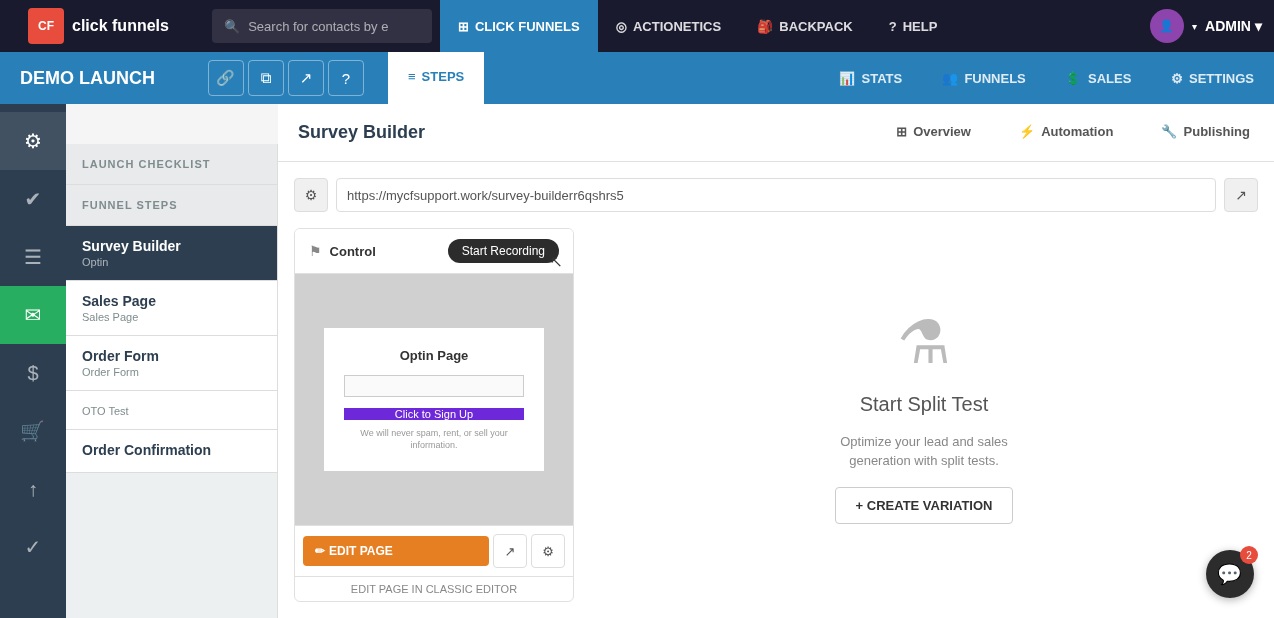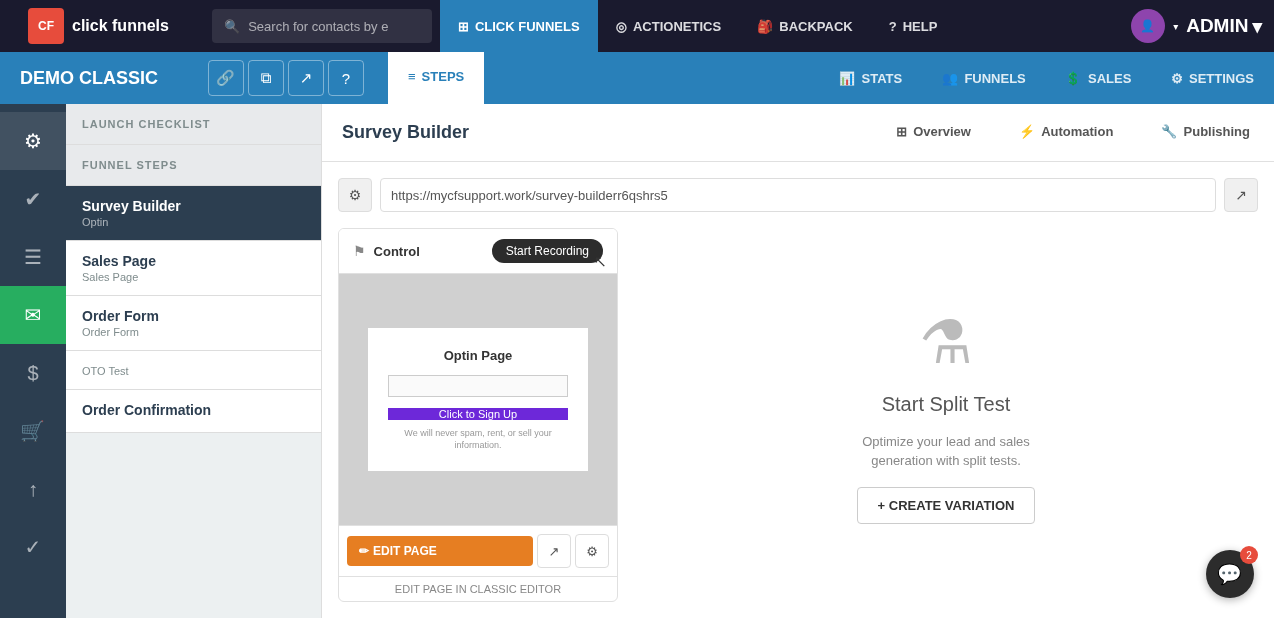--- a/index.html
+++ b/index.html
@@ -83,21 +83,21 @@
       border-radius: 50%;
       background: #8e44ad;
       display: flex;
       align-items: center;
       justify-content: center;
       color: white;
       font-size: 12px;
     }
     .admin-label {
       color: white;
-      font-size: 19px;
+      font-size: 14px;
       font-weight: 600;
       display: flex;
       align-items: center;
       gap: 4px;
     }
 
     
     .second-nav {
       display: flex;
       align-items: center;
@@ -195,25 +195,26 @@
       color: rgba(255,255,255,0.6);
       cursor: pointer;
       font-size: 20px;
       position: relative;
     }
     .sidebar-icon-item.active { background: rgba(255,255,255,0.1); color: white; }
     .sidebar-icon-item.highlighted { background: #27ae60; color: white; }
 
     
     .funnel-steps-panel {
-      width: 256px;
+      width: 212px;
       background: #ecf0f1;
       display: flex;
       flex-direction: column;
       border-right: 1px solid #ddd;
+      margin-top: 40px;
     }
     .panel-section-header {
       padding: 14px 16px;
       font-size: 11px;
       font-weight: 700;
       color: #7f8c8d;
       letter-spacing: 1px;
       text-transform: uppercase;
       border-bottom: 1px solid #ddd;
       background: #e8eaec;
@@ -566,21 +567,21 @@
     <div class="avatar">👤</div>
     <span style="color:white;font-size:10px;">▾</span>
     <span class="admin-label">
       <span>ADMIN</span>
       <span>▾</span>
     </span>
   </div>
 </nav>
 
 <nav class="second-nav">
-  <div class="funnel-title">DEMO CLASSIC</div>
+  <div class="funnel-title">DEMO LAUNCH</div>
   <div class="second-nav-actions">
     <button class="icon-btn">🔗</button>
     <button class="icon-btn">⧉</button>
     <button class="icon-btn">↗</button>
     <button class="icon-btn">?</button>
   </div>
   <div class="second-nav-tabs">
     <div class="second-nav-tab active">
       <span>≡</span>
       <span>STEPS</span>

